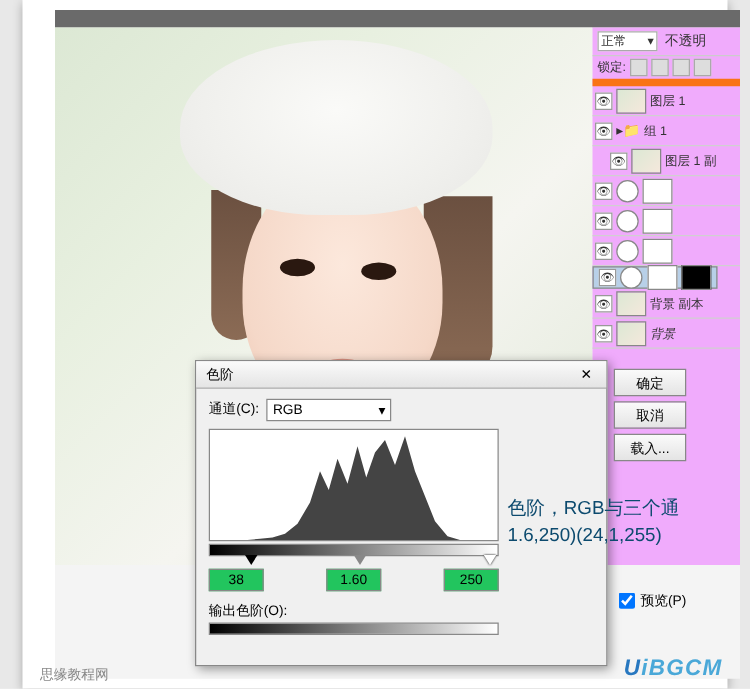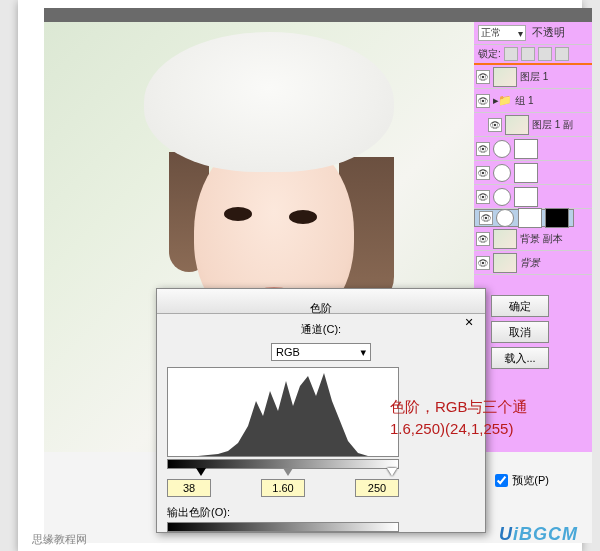--- a/index.html
+++ b/index.html
@@ -16,55 +16,55 @@
 .hair-r { position: absolute; left: 255px; top: 125px; width: 55px; height: 150px; background: linear-gradient(#6b5040, #8b6b55); border-radius: 0 0 30px 20px; }
 .eye-l { position: absolute; left: 140px; top: 175px; width: 28px; height: 14px; background: #2a1810; border-radius: 50%; }
 .eye-r { position: absolute; left: 205px; top: 178px; width: 28px; height: 14px; background: #2a1810; border-radius: 50%; }
 .lips { position: absolute; left: 170px; top: 255px; width: 40px; height: 16px; background: #d89080; border-radius: 50%; }
 
 .topbar { position: absolute; left: 0; top: 0; width: 548px; height: 14px; background: #6a6a6a; }
 
 .right-panel { position: absolute; right: 0; top: 14px; width: 118px; height: 430px; background: #f0abfc; font-size: 11px; color: #333; }
 .rp-top { display: flex; gap: 6px; padding: 3px 4px; border-bottom: 1px solid #ccc; }
 .rp-sel { width: 48px; height: 16px; background: #fff; border: 1px solid #aaa; font-size: 10px; padding: 0 2px; display: flex; align-items: center; justify-content: space-between; }
-.lock-row { display: flex; align-items: center; gap: 3px; padding: 2px 4px; border-bottom: 2px solid #f97316; font-size: 10px; }
+.lock-row { display: flex; align-items: center; gap: 3px; padding: 2px 4px; border-bottom: 6px solid #f97316; font-size: 10px; }
 .lock-ic { width: 14px; height: 14px; background: #ddd; border: 1px solid #aaa; }
 .layer { display: flex; align-items: center; height: 24px; padding: 0 2px; border-bottom: 1px solid #d0d0d0; gap: 3px; }
 .layer.sel { background: #b8d0e8; }
 .eye { width: 14px; height: 14px; border: 1px solid #999; background: #fff; display: flex; align-items: center; justify-content: center; font-size: 9px; }
 .thumb { width: 24px; height: 20px; background: #fff; border: 1px solid #888; display: flex; align-items: center; justify-content: center; }
 .thumb.img { background: linear-gradient(135deg,#dce8d4,#f5e8dc); }
 .thumb.adj { background: #fff; border-radius: 50%; width: 18px; height: 18px; }
 .thumb.mask { background: #fff; }
 .lname { font-size: 10px; white-space: nowrap; overflow: hidden; flex: 1; }
 
 .dialog { position: absolute; left: 112px; top: 280px; width: 330px; height: 245px; background: #f0f0f0; border: 1px solid #888; box-shadow: 2px 2px 8px rgba(0,0,0,0.4); }
-.dlg-title { height: 22px; background: linear-gradient(#fafafa,#e4e4e4); border-bottom: 1px solid #aaa; display: flex; align-items: center; padding: 12px 8px; font-size: 11px; flex-direction: column; }
+.dlg-title { height: 22px; background: linear-gradient(#fafafa,#e4e4e4); border-bottom: 1px solid #aaa; display: flex; align-items: center; padding: 0 8px; font-size: 11px; }
 .dlg-title .x { margin-left: auto; width: 16px; text-align: center; }
 .dlg-body { padding: 8px 10px; font-size: 11px; }
-.channel-row { display: flex; align-items: center; gap: 6px; margin-bottom: 6px; flex-direction: column; }
+.channel-row { display: flex; align-items: flex-start; gap: 6px; margin-bottom: 6px; }
 .sel { width: 100px; height: 18px; background: #fff; border: 1px solid #888; padding: 0 4px; display: flex; align-items: center; justify-content: space-between; }
 .hist-label { margin-bottom: 4px; }
 .hist-box { width: 232px; height: 90px; background: #fff; border: 1px solid #888; position: relative; }
 .hist { position: absolute; bottom: 0; left: 30px; width: 175px; height: 85px; }
 .hist svg { width: 100%; height: 100%; }
 .slider-bar { width: 232px; height: 10px; background: linear-gradient(to right,#000,#fff); border: 1px solid #888; margin-top: 2px; position: relative; }
 .tri { position: absolute; top: 8px; width: 0; height: 0; border-left: 5px solid transparent; border-right: 5px solid transparent; }
 .tri.b { border-top: 8px solid #000; left: 12%; }
 .tri.g { border-top: 8px solid #888; left: 50%; }
 .tri.w { border-top: 8px solid #fff; left: 95%; filter: drop-shadow(0 0 1px #000); }
 .val-row { display: flex; justify-content: space-between; width: 232px; margin-top: 10px; }
-.val { width: 44px; height: 18px; background: #fef9c3; border: 1px solid #888; text-align: center; font-size: 11px; line-height: 16px; }
+.val { width: 44px; height: 18px; background: #22c55e; border: 1px solid #888; text-align: center; font-size: 11px; line-height: 16px; }
 .out-label { margin-top: 8px; margin-bottom: 2px; }
 
 .buttons { position: absolute; right: -64px; top: 6px; width: 58px; display: flex; flex-direction: column; gap: 4px; }
 .btn { height: 22px; background: linear-gradient(#fafafa,#e4e4e4); border: 1px solid #888; font-size: 11px; display: flex; align-items: center; justify-content: center; }
 .opt-row { display: flex; align-items: center; gap: 4px; margin-top: 6px; font-size: 11px; justify-content: flex-end; }
 
-.annotation { position: absolute; left: 346px; top: 388px; width: 180px; font-size: 15px; line-height: 22px; color: #b91c1c; font-weight: 500; }
+.annotation { position: absolute; left: 362px; top: 388px; width: 180px; font-size: 15px; line-height: 22px; color: #0c4a6e; font-weight: 500; }
 
 .footer-l { position: absolute; left: 32px; bottom: 4px; font-size: 11px; color: #888; display: flex; gap: 10px; }
 .footer-r { position: absolute; right: 22px; bottom: 6px; display: flex; align-items: center; gap: 10px; }
 .logo { font-size: 18px; font-weight: bold; font-style: italic; color: #4aa8d8; letter-spacing: 1px; }
 .logo .u { color: #2878c0; }
 .footer-cn { font-size: 11px; color: #888; text-align: right; line-height: 12px; }
 </style>
 </head>
 <body>
 

